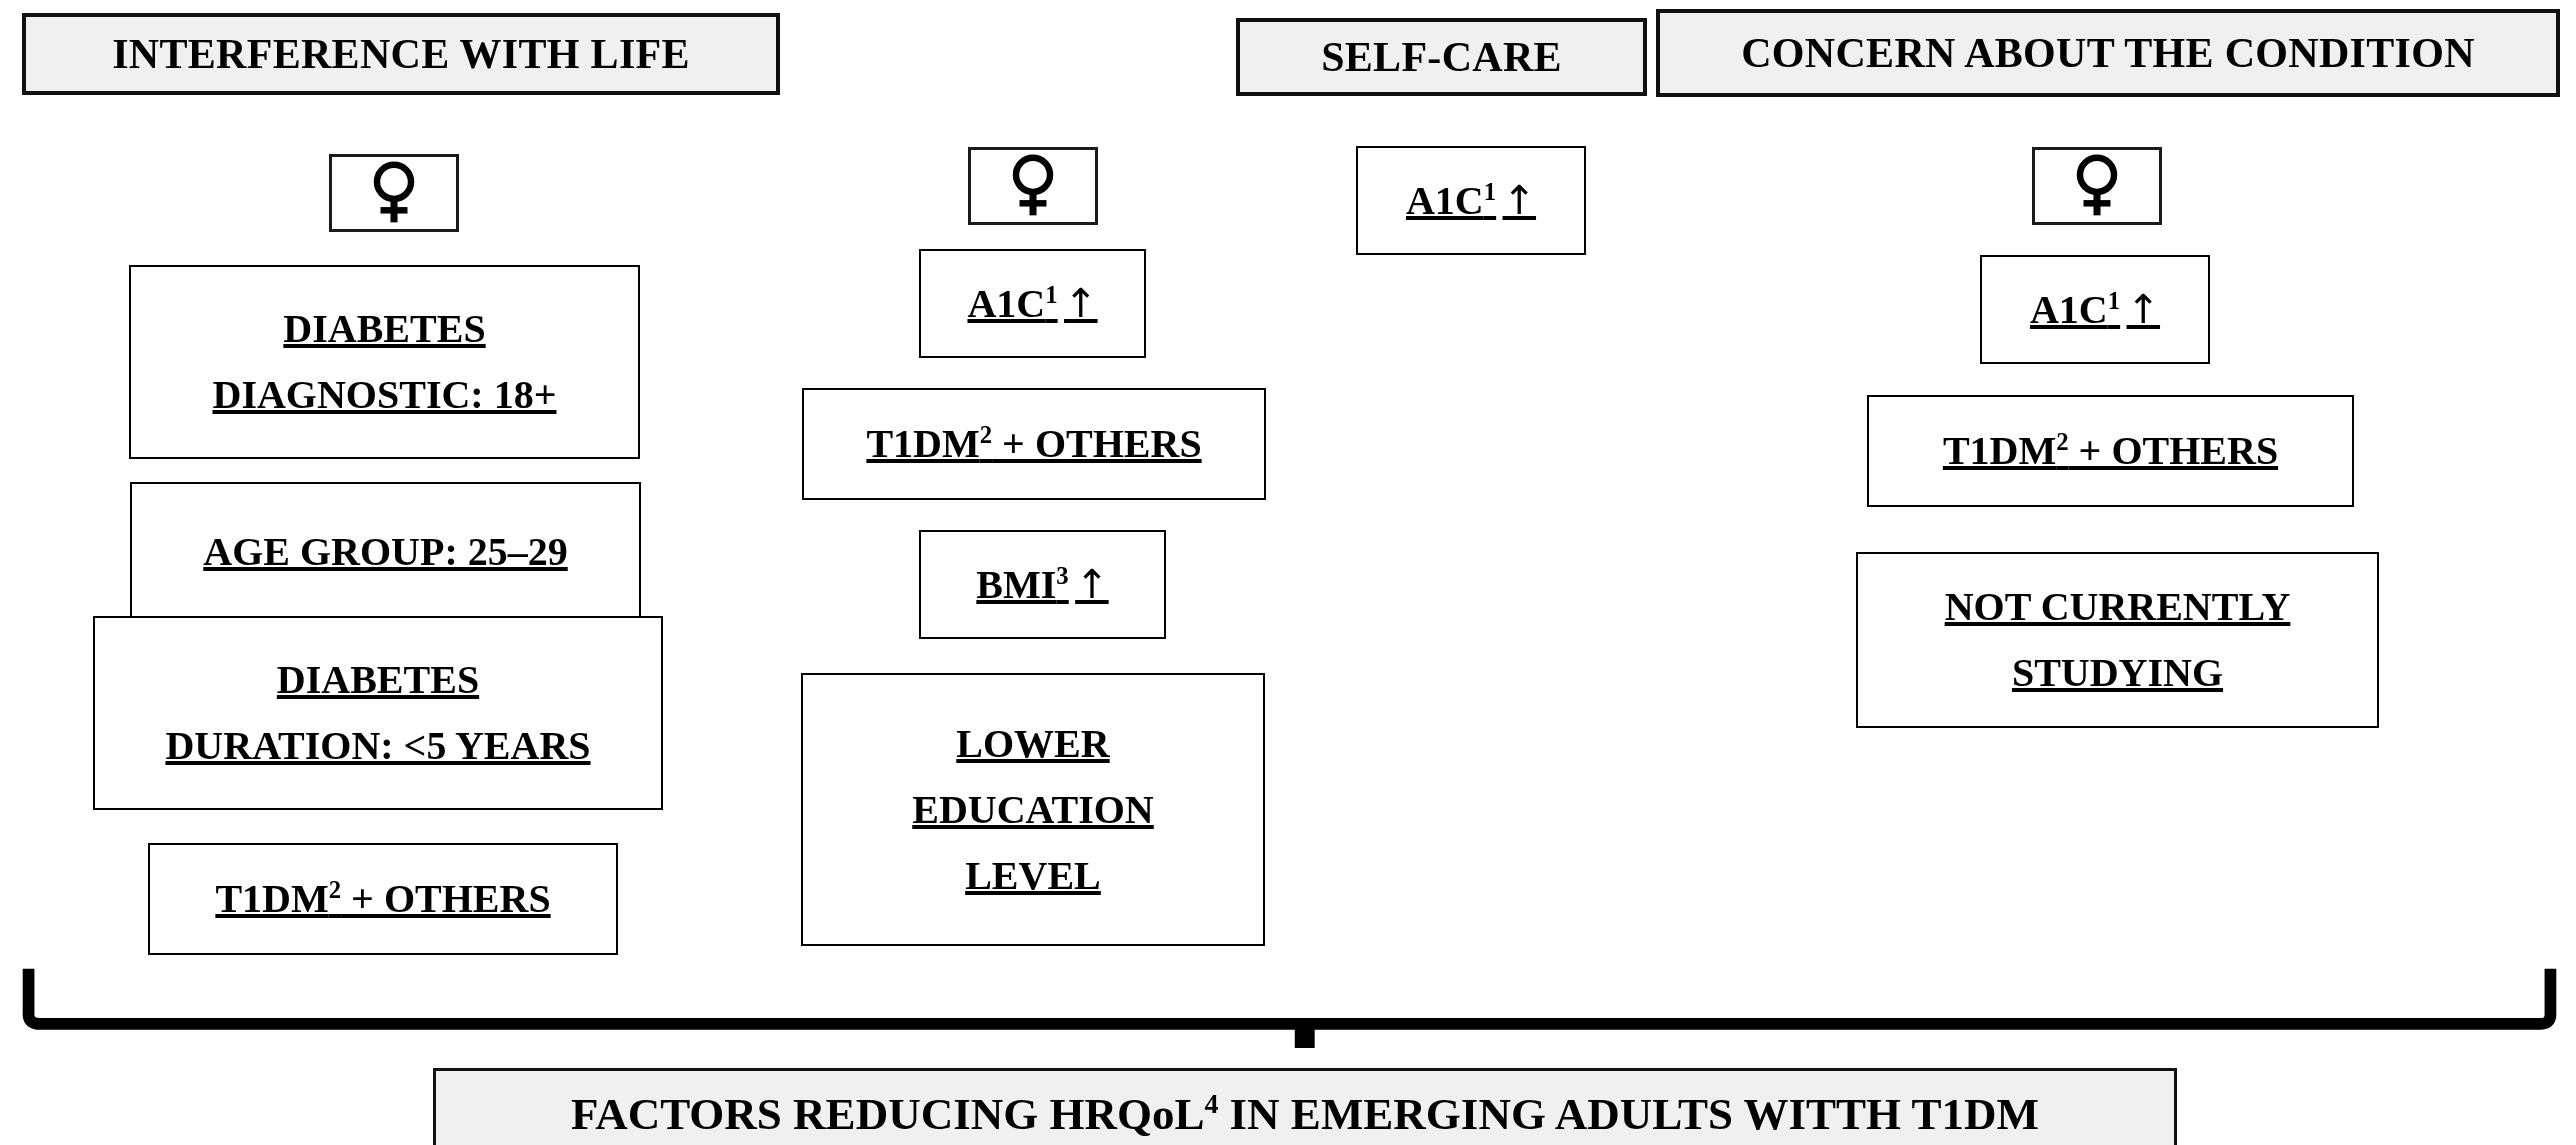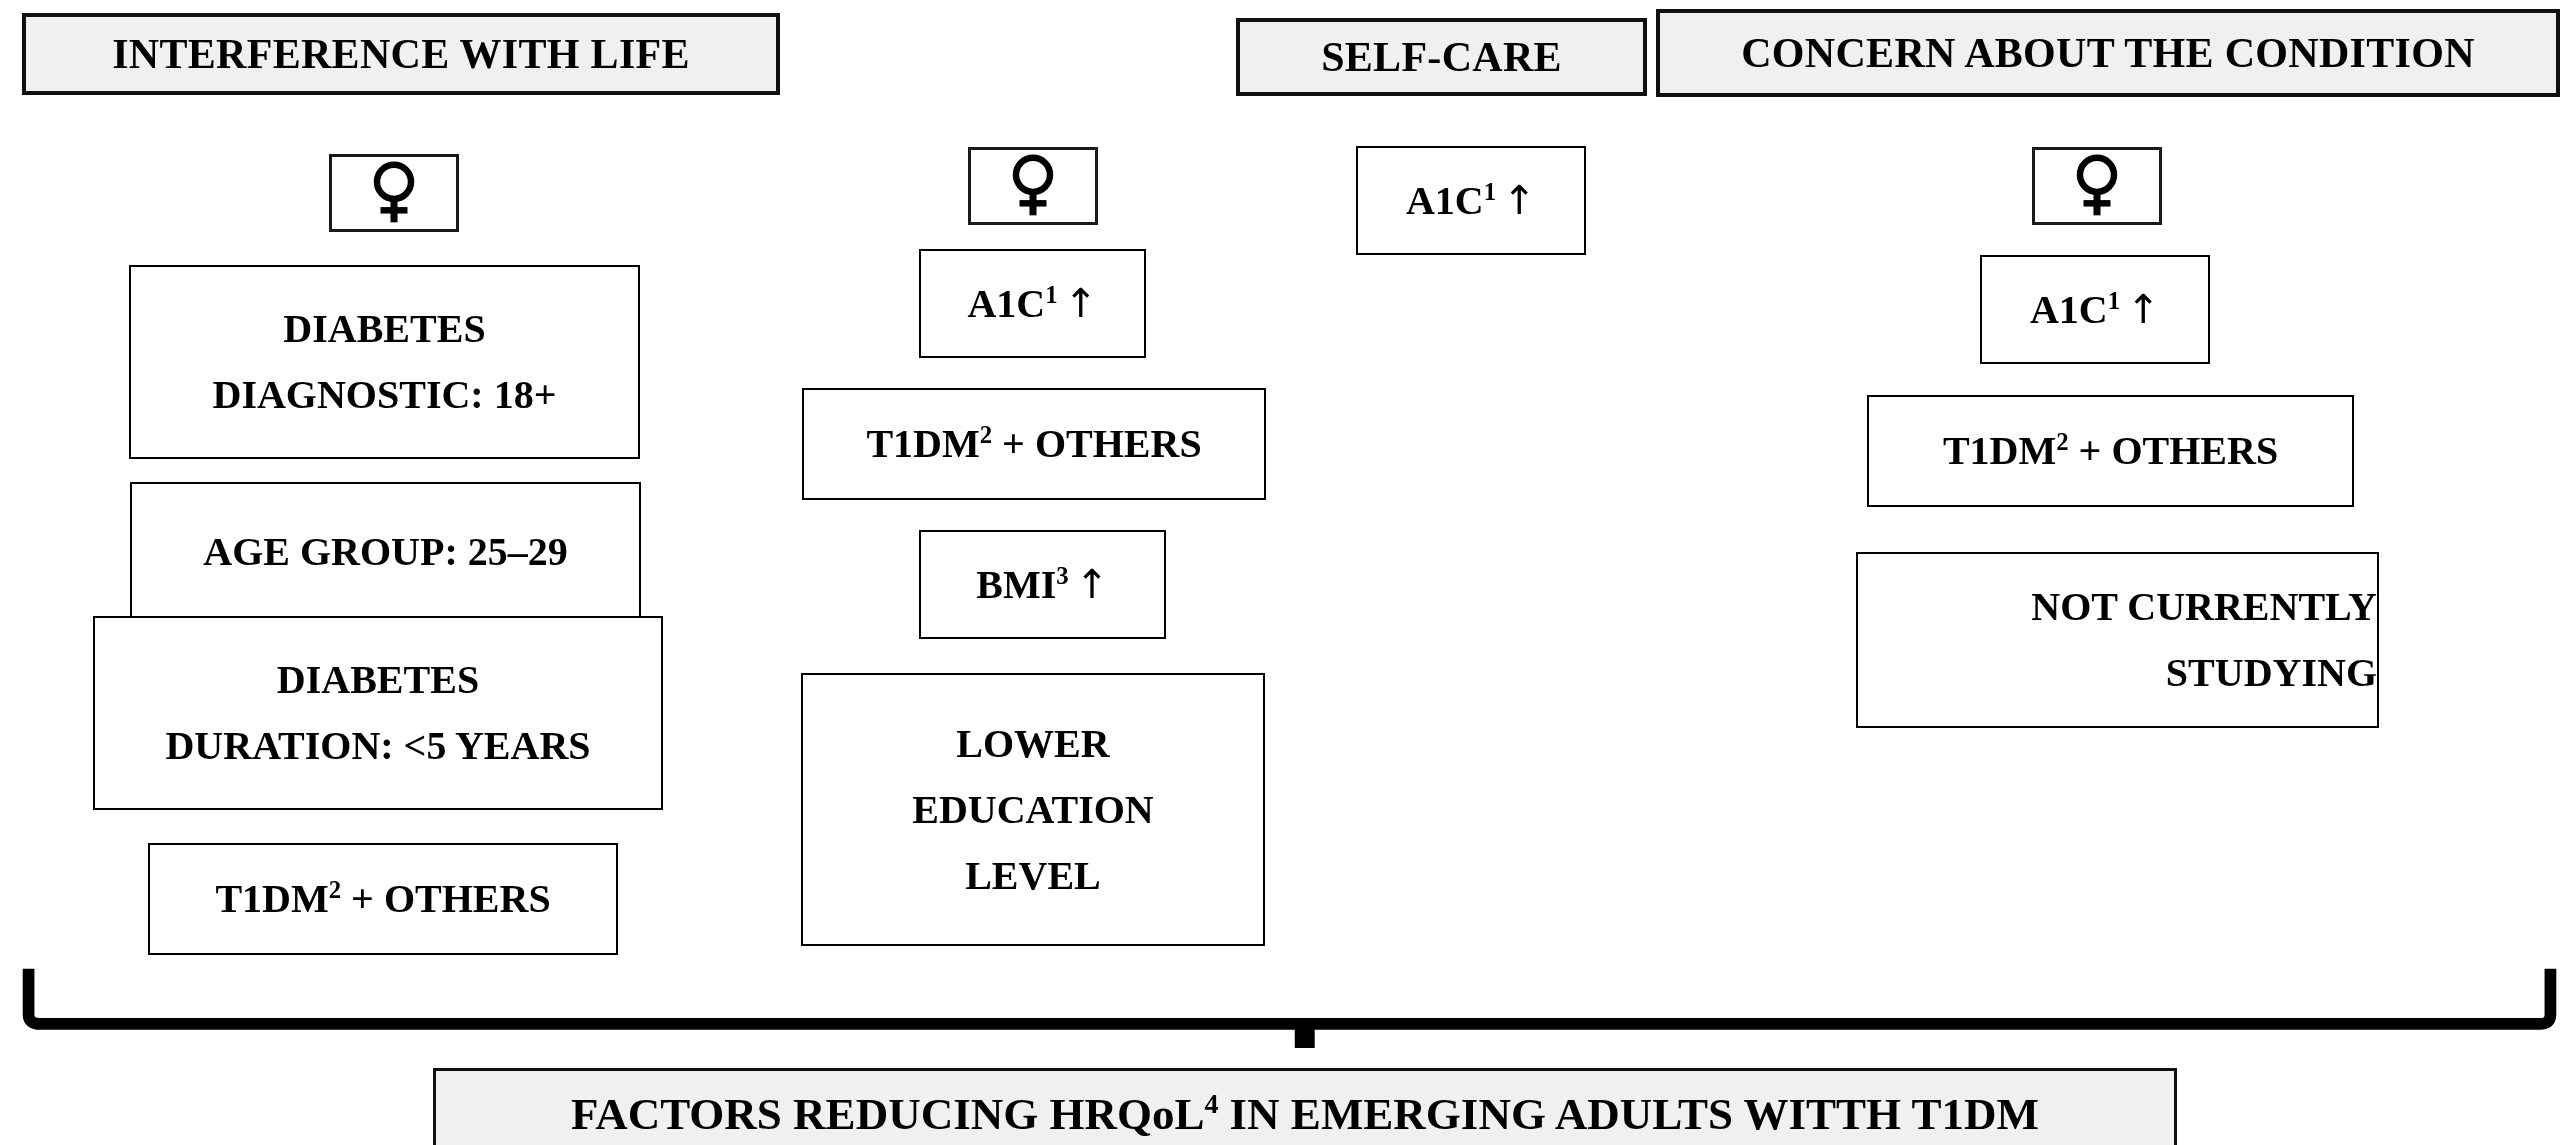--- a/index.html
+++ b/index.html
@@ -28,21 +28,21 @@
     position:absolute;
     background:#ffffff;
     border:2.9px solid #000000;
     box-sizing:border-box;
     display:flex;flex-direction:column;
     align-items:center;justify-content:center;
     font-weight:700;
     white-space:nowrap;
     line-height:1.0;
   }
-  .bx .ln{display:block;}
+  .bx .ln{display:block;text-decoration:underline;}
   .bx .ln + .ln{margin-top:26px;}
 
   
   .vbox{
     position:absolute;
     background:#ffffff;
     border:3.5px solid #1a1a1a;
     box-sizing:border-box;
     display:flex;align-items:center;justify-content:center;
   }
@@ -156,21 +156,21 @@
   </div>
 
   <div class="bx" style="left:1980px;top:255px;width:230px;height:109px;font-size:40px;">
     <span class="ln"><span>A1C</span><sup>1</sup><span class="arw">↑</span></span>
   </div>
 
   <div class="bx" style="left:1867px;top:395px;width:487px;height:112px;font-size:40px;">
     <span class="ln"><span>T1DM</span><sup>2</sup><span> + OTHERS</span></span>
   </div>
 
-  <div class="bx" style="left:1856px;top:552px;width:523px;height:176px;font-size:40px;align-items:flex-end;">
+  <div class="bx" style="left:1856px;top:552px;width:523px;height:176px;font-size:40px;">
     <span class="ln">NOT CURRENTLY</span>
     <span class="ln">STUDYING</span>
   </div>
 
   <div class="bracket" style="left:17.6px;top:963px;width:2543px;height:85px;">
     <svg width="2543" height="85" viewBox="0 0 4330 145" aria-hidden="true">
       <path d="M 14 10 L 14 88 Q 14 104 34 104 L 2184 104 L 2184 142 L 2198 142 L 2198 104 L 4298 104 Q 4316 104 4316 88 L 4316 10" fill="none" stroke="#000000" stroke-width="20" stroke-linecap="butt" stroke-linejoin="miter"></path>
     </svg>
   </div>
 

